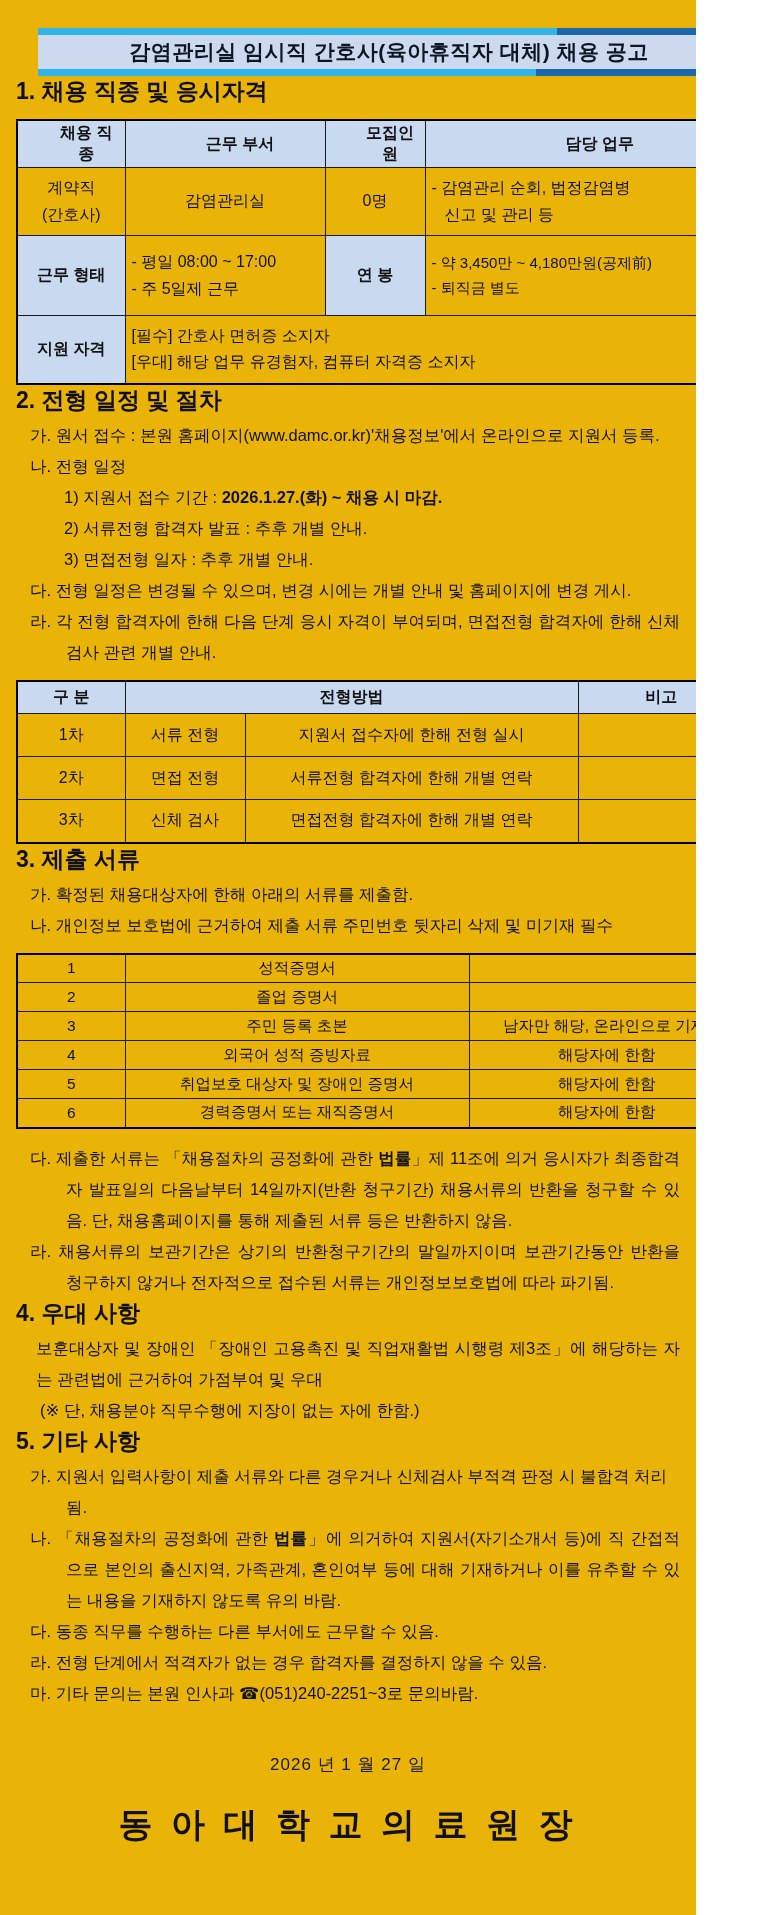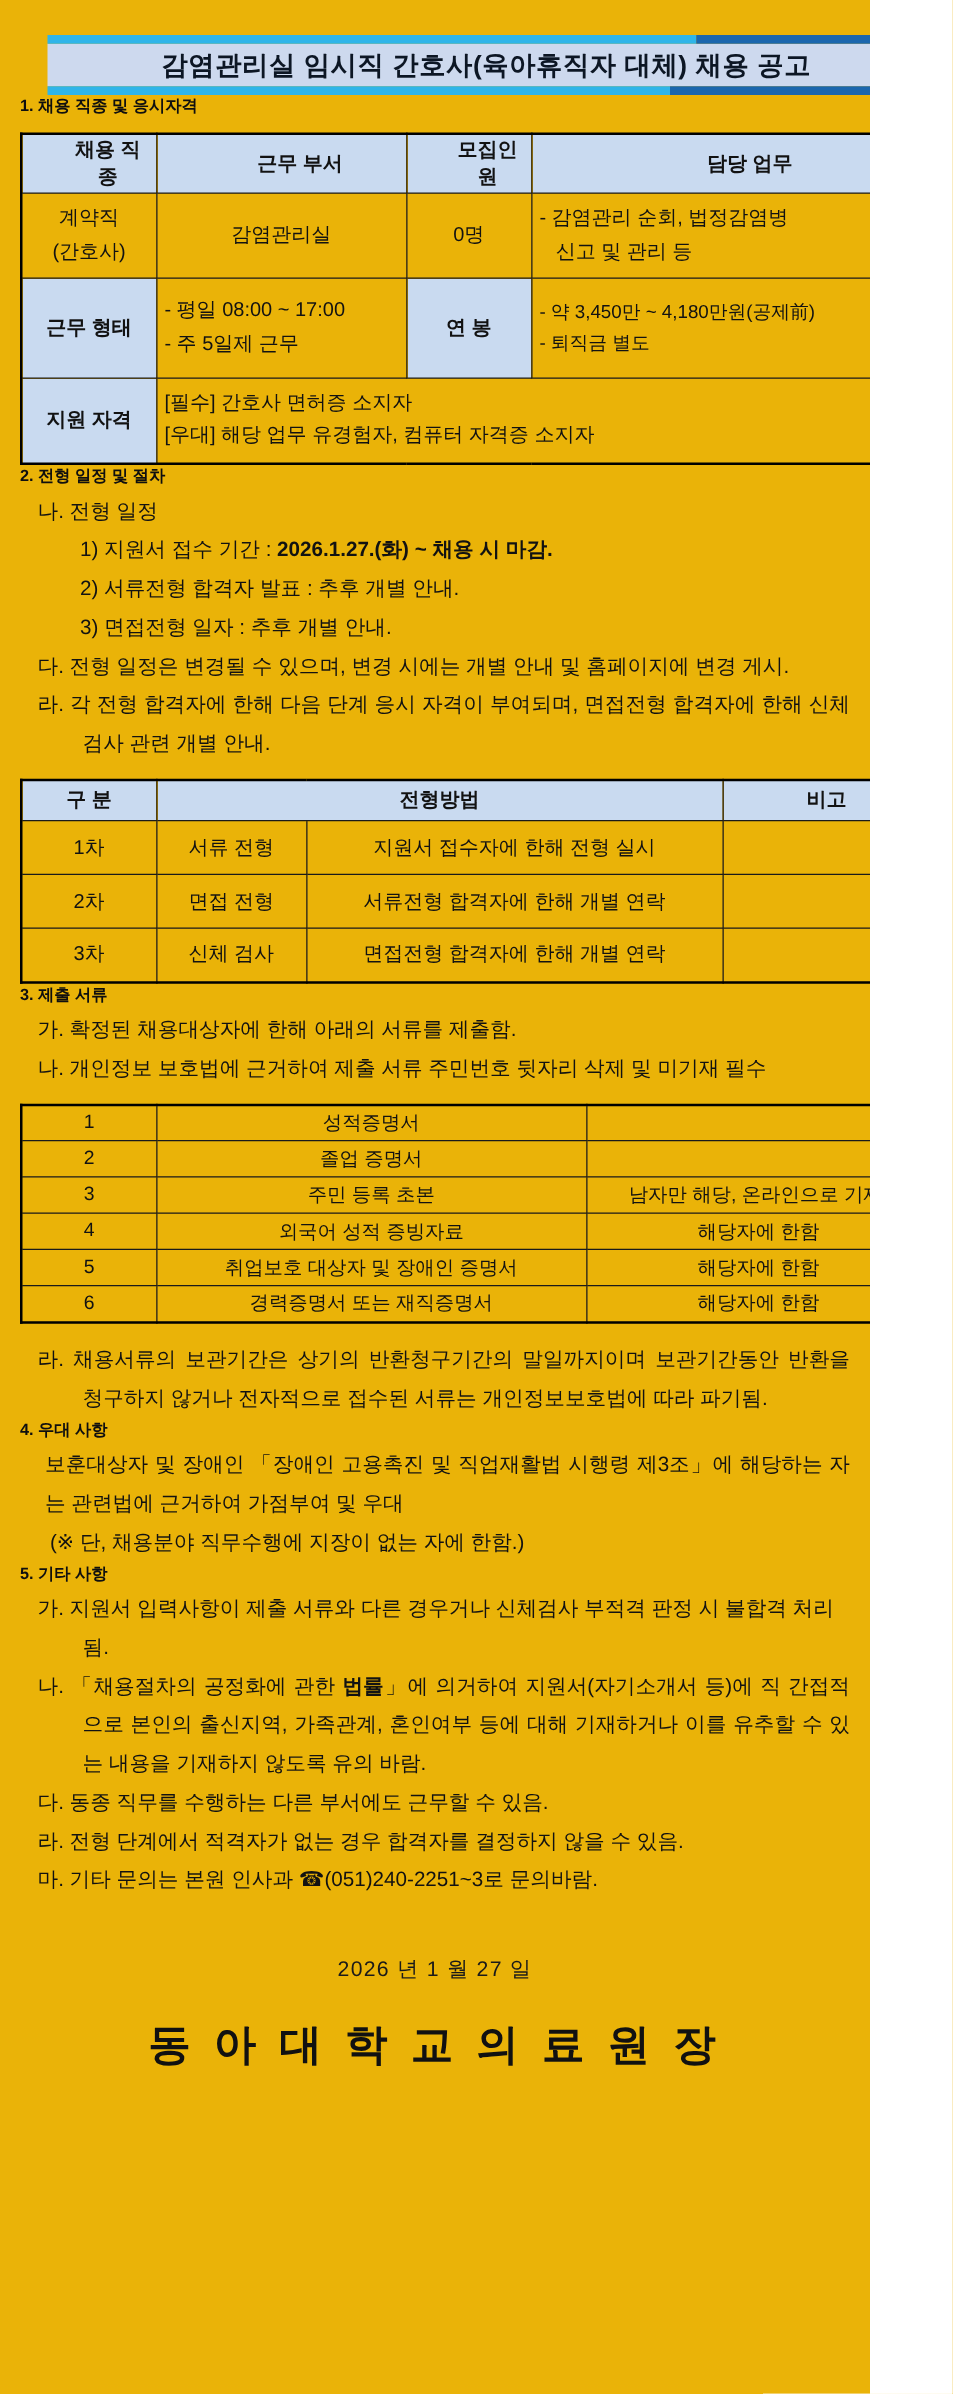--- a/index.html
+++ b/index.html
@@ -22,21 +22,21 @@
   .bar.bottom .seg-cyan { width:71%; }.bar.bottom .seg-dark { width:29%; }
   .banner-body {
     background:#cdd9ee; height:34px;
     display:flex; align-items:center; justify-content:center;
   }
   .banner-title {
     font-weight:bold; font-size:21px; letter-spacing:0.5px; color:#0c1624;
   }
 
   
-  h2.sec { font-size:13px; font-weight:bold; margin:0; color:#0f0f0f; }
+  h2.sec { font-size:23px; font-weight:bold; margin:0; color:#0f0f0f; }
   .mt-s1 { margin-top:34px; }
   .mt-s2 { margin-top:38px; }
   .mt-s3 { margin-top:14px; }
   .mt-s4 { margin-top:18px; }
   .mt-s5 { margin-top:16px; }
 
   
   .item {
     font-size:16.5px; line-height:31px; margin:0;
     padding-left:50px; text-indent:-36px;
@@ -155,20 +155,21 @@
       <td colspan="3">
         <span class="line">[필수] 간호사 면허증 소지자</span>
         <span class="line">[우대] 해당 업무 유경험자, 컴퓨터 자격증 소지자</span>
       </td>
     </tr>
   </tbody>
     </table>
 
   <h2 class="sec mt-s2">2. 전형 일정 및 절차</h2>
   <div class="list">
+    <p class="item">가. 원서 접수 : 본원 홈페이지(www.damc.or.kr)'채용정보'에서 온라인으로 지원서 등록.</p>
     <p class="item">나. 전형 일정</p>
     <p class="sub"><span>1) 지원서 접수 기간 : </span><span class="b">2026.1.27.(화) ~ 채용 시 마감.</span></p>
     <p class="sub">2) 서류전형 합격자 발표 : 추후 개별 안내.</p>
     <p class="sub">3) 면접전형 일자 : 추후 개별 안내.</p>
     <p class="item">다. 전형 일정은 변경될 수 있으며, 변경 시에는 개별 안내 및 홈페이지에 변경 게시.</p>
     <p class="item just">라. 각 전형 합격자에 한해 다음 단계 응시 자격이 부여되며, 면접전형 합격자에 한해 신체검사 관련 개별 안내.</p>
   </div>
 
   <table class="t t2">
     <colgroup>
@@ -244,20 +245,21 @@
     </tr>
     <tr>
       <td>6</td>
       <td>경력증명서 또는 재직증명서</td>
       <td>해당자에 한함</td>
     </tr>
   </tbody>
     </table>
 
   <div class="list gap-after-t3">
+    <p class="item just"><span>다. 제출한 서류는 「채용절차의 공정화에 관한 </span><span class="b">법률</span><span>」제 11조에 의거 응시자가 최종합격자 발표일의 다음날부터 14일까지(반환 청구기간) 채용서류의 반환을 청구할 수 있음. 단, 채용홈페이지를 통해 제출된 서류 등은 반환하지 않음.</span></p>
     <p class="item just">라. 채용서류의 보관기간은 상기의 반환청구기간의 말일까지이며 보관기간동안 반환을 청구하지 않거나 전자적으로 접수된 서류는 개인정보보호법에 따라 파기됨.</p>
   </div>
 
   <h2 class="sec mt-s4">4. 우대 사항</h2>
   <p class="body4">보훈대상자 및 장애인 「장애인 고용촉진 및 직업재활법 시행령 제3조」에 해당하는 자는 관련법에 근거하여 가점부여 및 우대</p>
   <p class="note4">(※ 단, 채용분야 직무수행에 지장이 없는 자에 한함.)</p>
 
   <h2 class="sec mt-s5">5. 기타 사항</h2>
   <div class="list">
     <p class="item">가. 지원서 입력사항이 제출 서류와 다른 경우거나 신체검사 부적격 판정 시 불합격 처리됨.</p>

